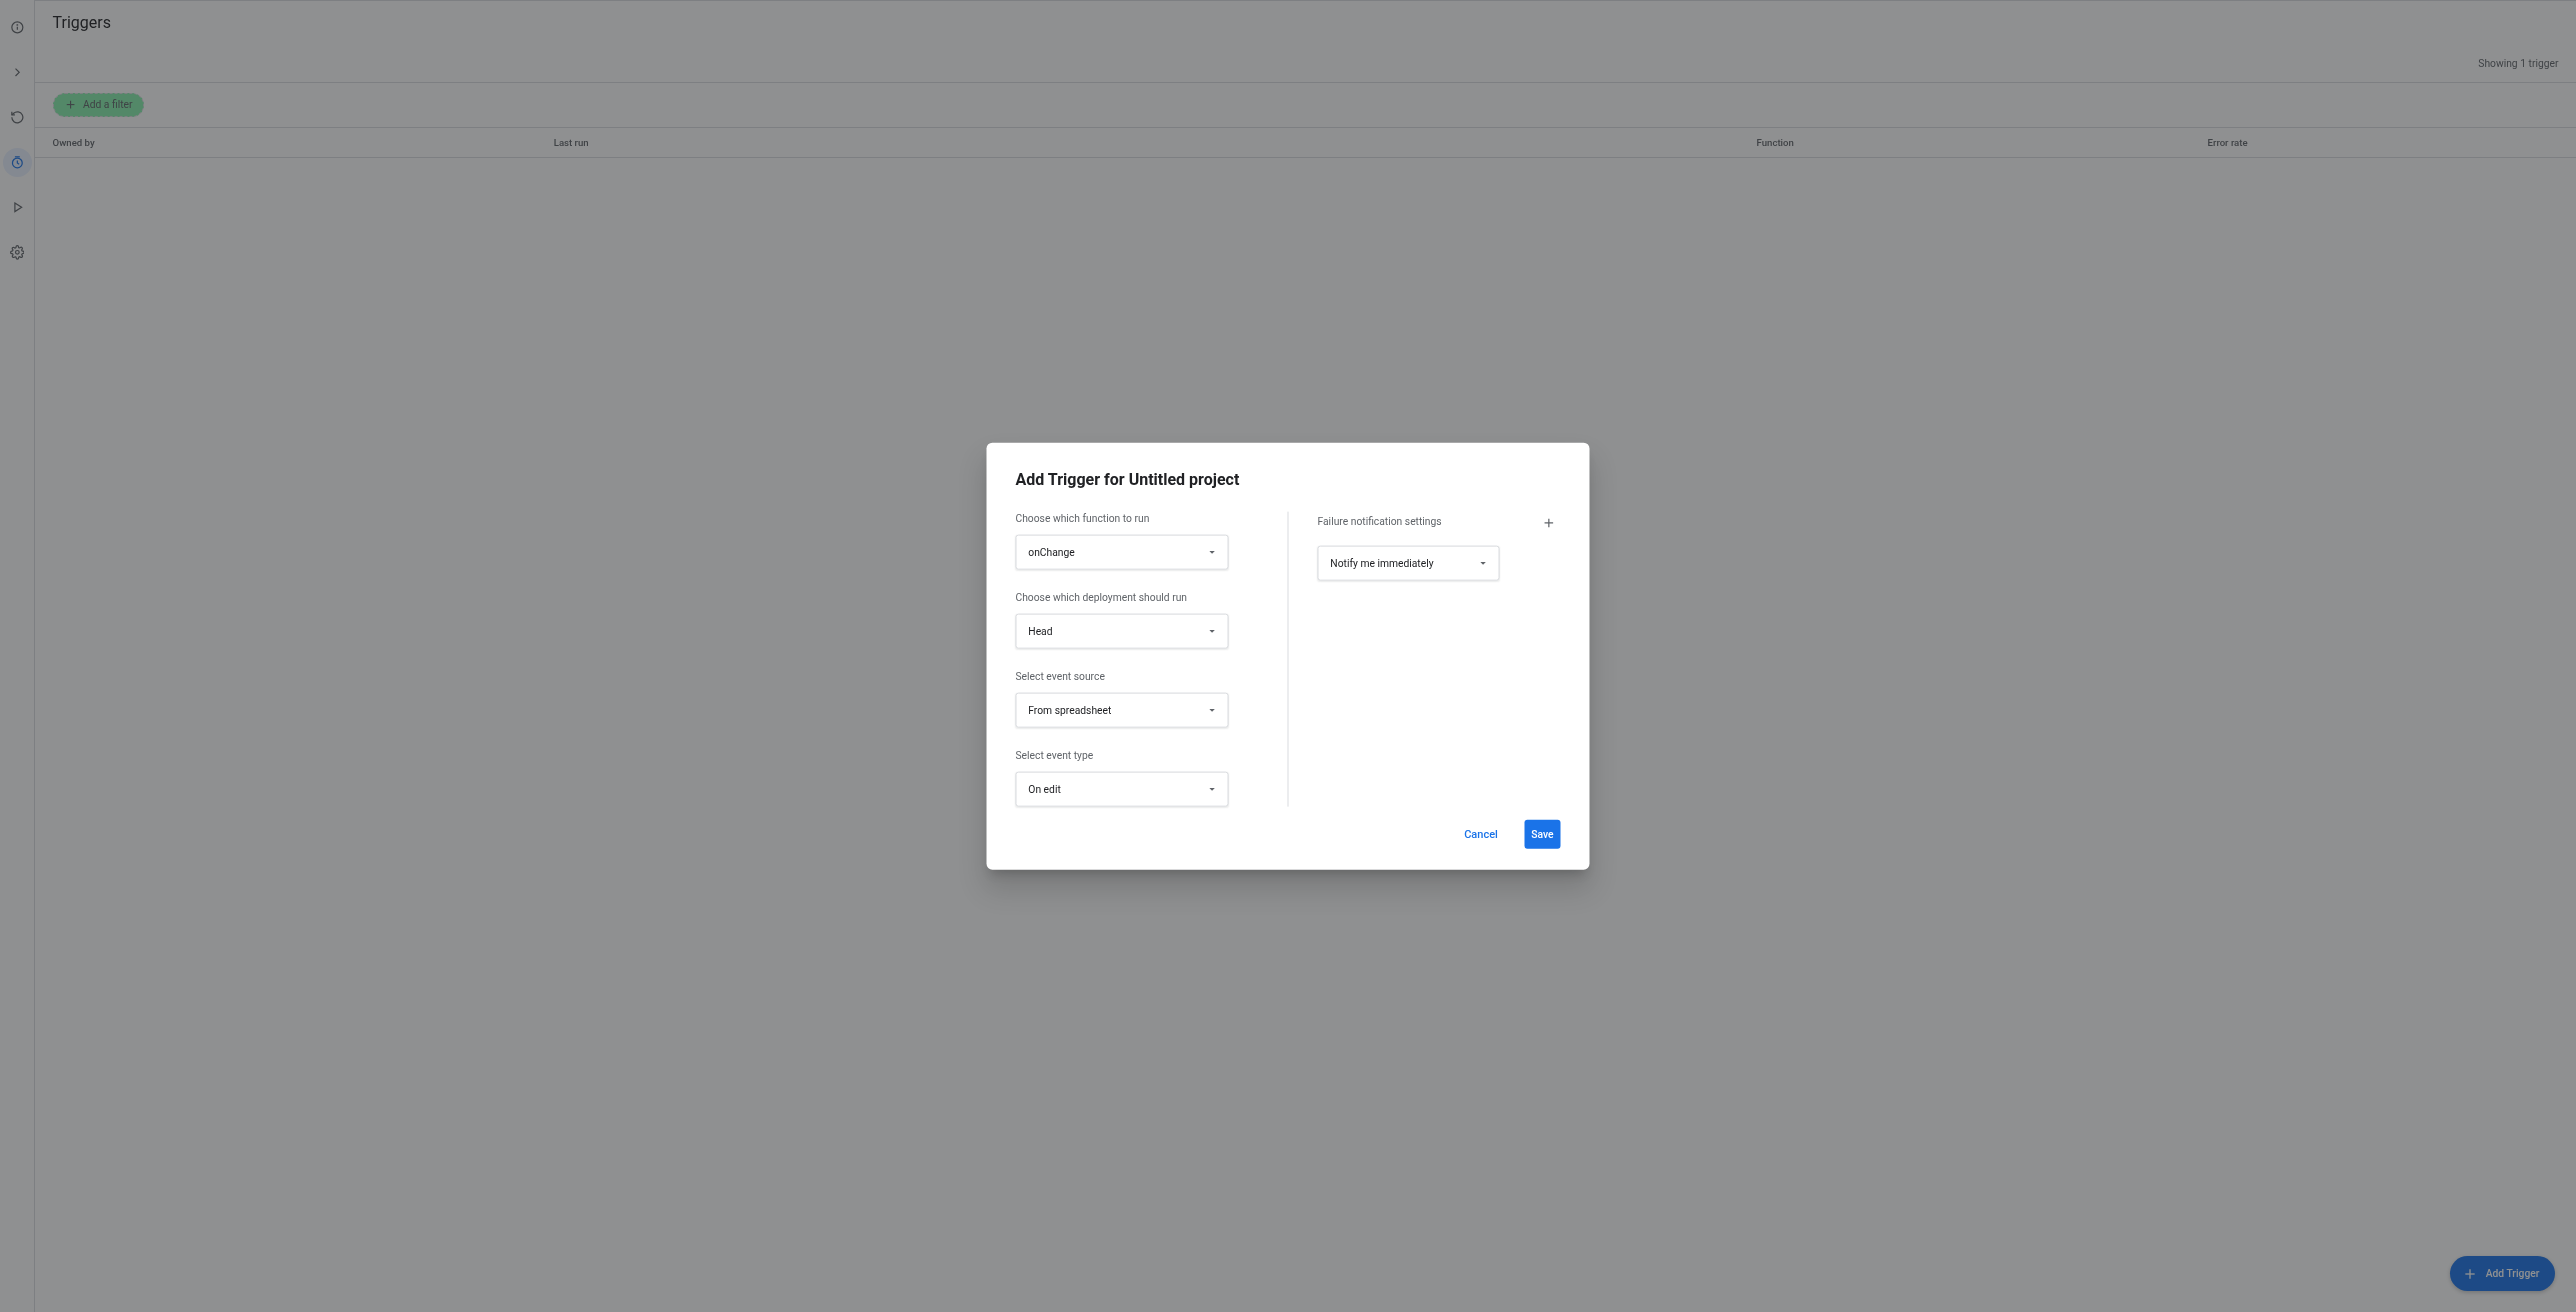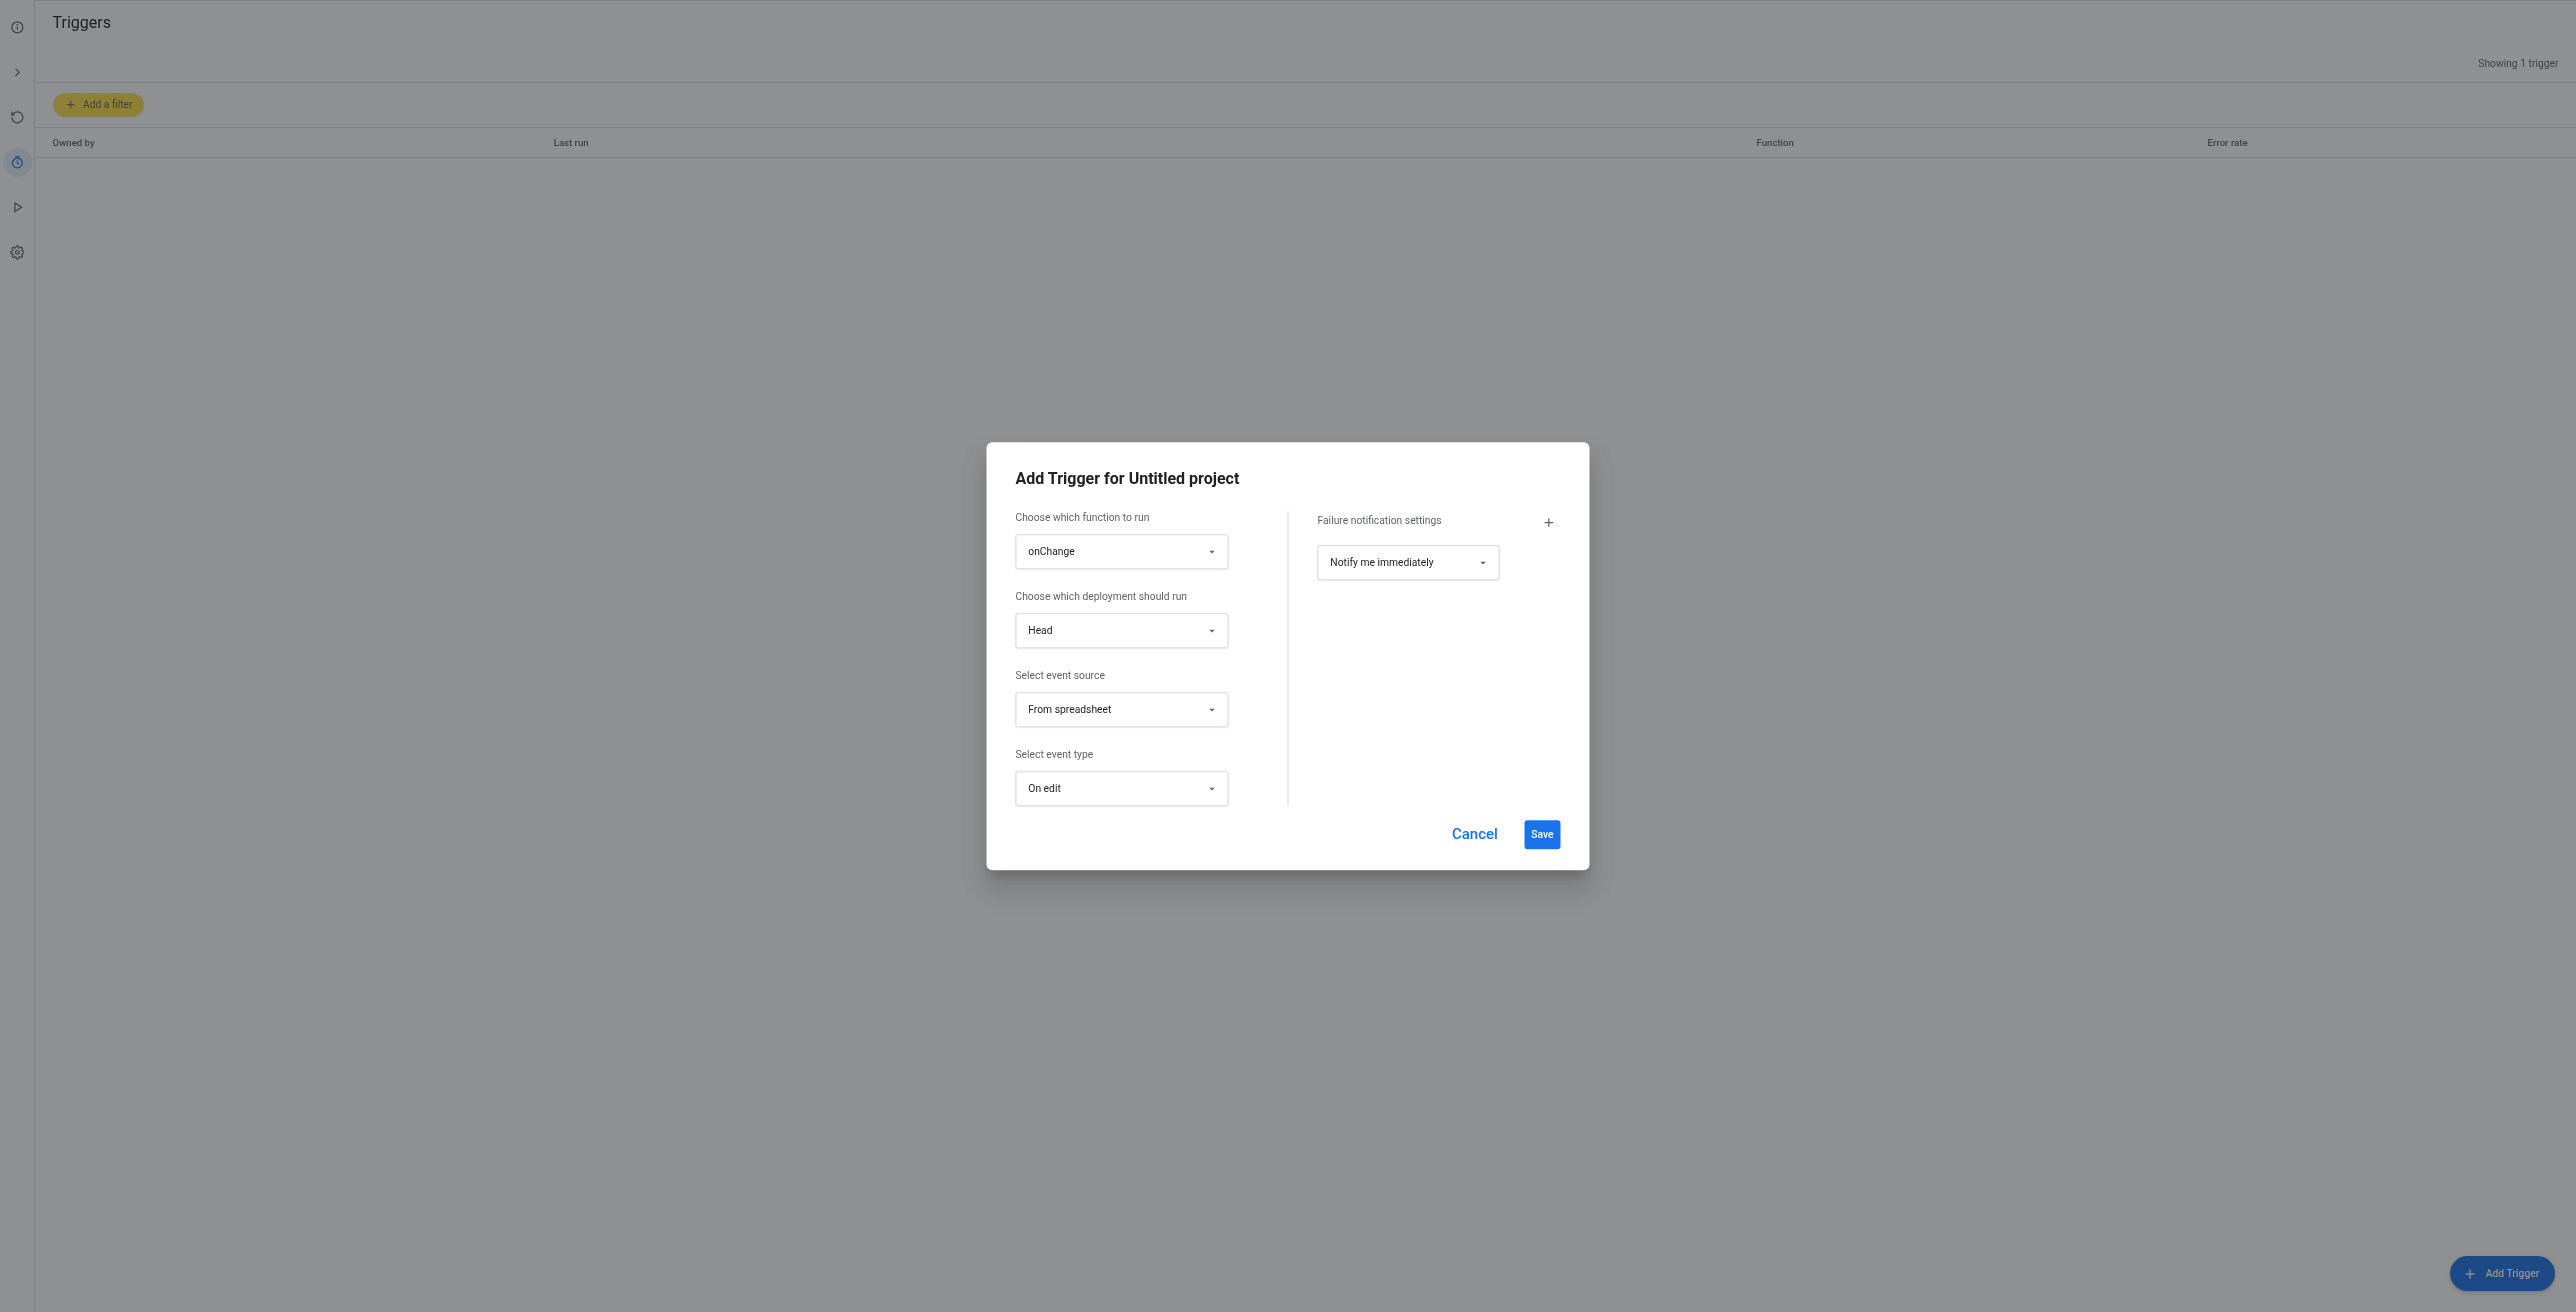--- a/index.html
+++ b/index.html
@@ -40,21 +40,21 @@
   .page-header h1 { font-size: 16px; font-weight: 400; color: #202124; }
   .page-header .count { font-size: 10.3px; color: #5f6368; margin-top: 44px; }
 
   .filter-row {
     padding: 10.3px 17.6px; border-bottom: 0.7px solid #dadce0;
   }
   .filter-chip {
     display: inline-flex; align-items: center; gap: 5.9px;
     border: 0.7px dashed #dadce0; border-radius: 13.2px;
     padding: 4.4px 10.3px; font-size: 10.3px; color: #5f6368;
-    background: #fde047;
+    background: #86efac;
   }
   .filter-chip svg { width: 13.2px; height: 13.2px; }
 
   .table-header {
     display: flex; padding: 8.8px 17.6px; font-size: 9.6px; color: #5f6368;
     border-bottom: 0.7px solid #dadce0; font-weight: 500;
   }
   .col-owned { width: 20%; }
   .col-last  { width: 28%; }
   .col-mid   { flex: 1; }
@@ -109,21 +109,21 @@
     box-shadow: 0 0.7px 1.5px rgba(60,64,67,.1);
   }
   .select svg { width: 13.2px; height: 13.2px; color: #5f6368; }
   .col-right .select { width: 182px; text-align: right; }
 
   .dialog-actions {
     display: flex; justify-content: flex-end; gap: 17.6px; margin-top: 13.2px;
     align-items: center;
   }
   .text-btn {
-    border: none; background: none; color: #1a73e8; font-size: 15px;
+    border: none; background: none; color: #1a73e8; font-size: 11px;
     font-weight: 500; padding: 5.9px 8.8px; border-radius: 2.9px;
   }
   .primary-btn {
     border: none; background: #1a73e8; color: #fff; font-size: 10.3px;
     font-weight: 500; padding: 0 7px; height: 29px; border-radius: 2.9px;
   }
 </style>
 </head>
 <body>
 

